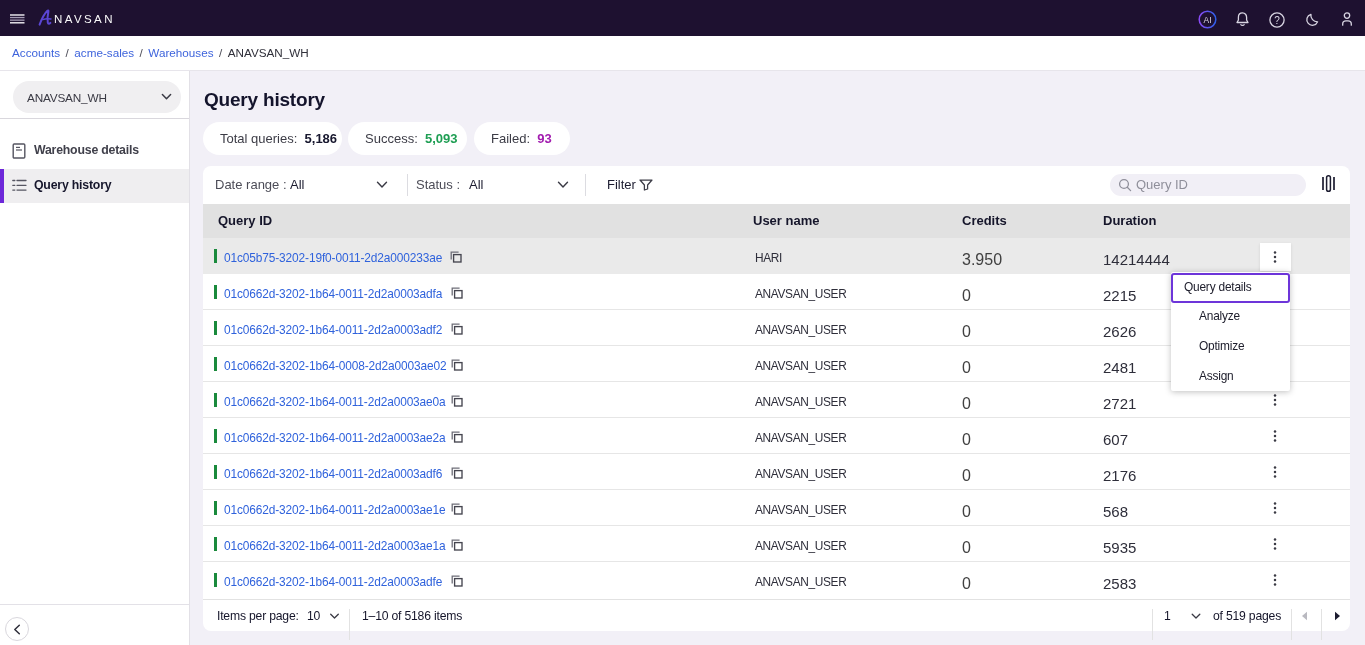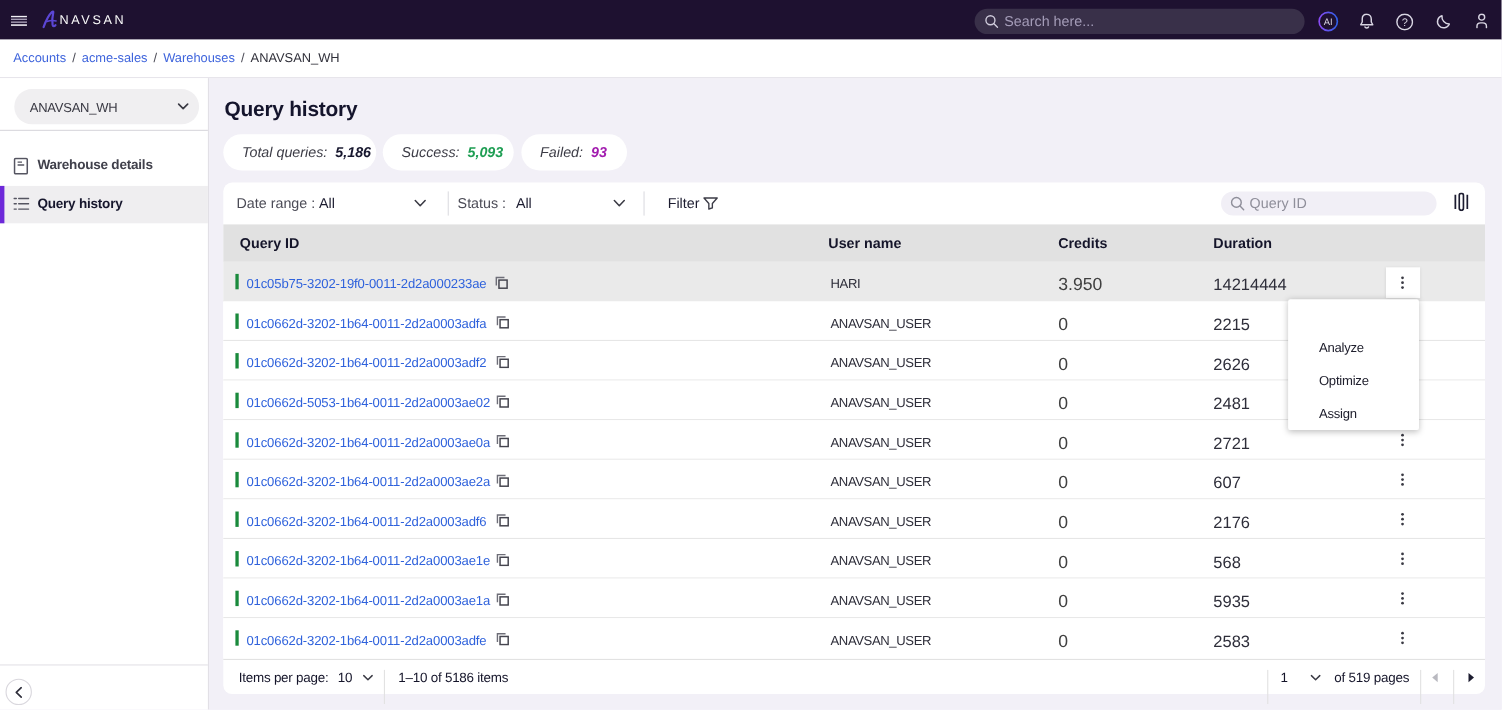--- a/index.html
+++ b/index.html
@@ -30,21 +30,21 @@
 .sbitem .lbl { position:absolute; left:34px; top:9px; }
 #sbWd { top:63px; color:#40404b; }
 #sbQh { top:98px; background:#efeef0; color:#16162c; border-left:4px solid #6d28d9; }
 #sbQh .lbl { left:30px; }
 #collapseDiv { position:absolute; left:0; top:533px; width:189px; height:1px; background:#e3e1e7; }
 #collapseBtn { position:absolute; left:5px; top:546px; width:24px; height:24px; border:1px solid #d9d7dd; border-radius:50%; background:#fff; }
 
 
 #content { position:absolute; left:190px; top:71px; width:1175px; height:574px; background:#f2f0f7; }
 h1 { position:absolute; left:14px; top:18px; font-size:19px; font-weight:700; color:#14142c; letter-spacing:-0.2px; }
-.statpill { position:absolute; top:51px; height:33px; background:#fff; border-radius:16.5px; font-size:13px; color:#3c3c46;font-style:italic; }
+.statpill { position:absolute; top:51px; height:33px; background:#fff; border-radius:16.5px; font-size:13px; color:#3c3c46; }
 .statpill b { color:#17172e; font-weight:700; }
 .statpill .in { position:absolute; top:9px; white-space:nowrap; }
 #sp1 { left:13px; width:139px; } #sp1 .in { left:17px; }
 #sp2 { left:158px; width:119px; } #sp2 .in { left:17px; }
 #sp3 { left:284px; width:96px; } #sp3 .in { left:17px; }
 .grn { color:#1e9e53; font-weight:700; }
 .red { color:#a21caf; font-weight:700; }
 
 
 #card { position:absolute; left:13px; top:95px; width:1147px; height:465px; background:#fff; border-radius:8px; }
@@ -90,27 +90,20 @@
     <rect x="0" y="0.3" width="14.5" height="1.4" fill="#f2f1f6"></rect>
     <rect x="0" y="2.9" width="14.5" height="1.3" fill="#a59cb4"></rect>
     <rect x="0" y="5.5" width="14.5" height="1.3" fill="#a59cb4"></rect>
     <rect x="0" y="8.1" width="14.5" height="1.4" fill="#f2f1f6"></rect>
   </svg>
   <svg id="logoA" width="16" height="18" viewBox="0 0 16 18">
     <path d="M1.6 15.6 C3.6 10.2, 6.8 4.2, 9.4 1.7 C9.9 1.3, 10.6 1.5, 10.45 2.2 C9.7 5.6, 9.2 10.2, 9.8 13.6 C10.1 15.3, 11.4 15.1, 12.4 13.9" fill="none" stroke="#5b46d4" stroke-width="2" stroke-linecap="round"></path>
     <path d="M4.6 10.6 C7.2 9.7, 10.2 9.5, 13 10" fill="none" stroke="#5b46d4" stroke-width="1.4" stroke-linecap="round"></path>
   </svg>
   <span id="logoTxt">NAVSAN</span>
-  <div id="searchPill">
-    <svg class="abs" style="left:9px;top:5px" width="13" height="13" viewBox="0 0 13 13">
-        <circle cx="5.4" cy="5.4" r="4.1" fill="none" stroke="#cfcbdb" stroke-width="1.25"></circle>
-        <line x1="8.6" y1="8.6" x2="11.8" y2="11.8" stroke="#cfcbdb" stroke-width="1.25" stroke-linecap="round"></line>
-      </svg>
-    <span>Search here...</span>
-  </div>
   <svg class="tbicon" style="left:1196px" width="23" height="23" viewBox="0 0 23 23">
     <defs>
         <linearGradient id="aig" x1="0" y1="0" x2="1" y2="0">
           <stop offset="0" stop-color="#8a4bf5"></stop>
           <stop offset="1" stop-color="#2e5fe8"></stop>
         </linearGradient>
       </defs>
     <circle cx="11.5" cy="11.5" r="8.3" fill="none" stroke="url(#aig)" stroke-width="1.5"></circle>
     <text x="11.5" y="14.6" text-anchor="middle" font-size="8.5" fill="#d9d6e3" font-family="Liberation Sans">AI</text>
   </svg>
@@ -258,21 +251,21 @@
               <path d="M1.2 8.6 L1.2 1.2 L8.6 1.2" fill="none" stroke="#6e6e78" stroke-width="1.3"></path>
               <rect x="3.6" y="3.6" width="7.4" height="7.4" fill="none" stroke="#45454f" stroke-width="1.35"></rect>
             </svg>
           </span>
           <span class="cuser">ANAVSAN_USER</span>
           <span class="ccred">0</span>
           <span class="cdur">2626</span>
         </div>
 <div class="trow" style="top:180px">
           <div class="gbar"></div>
-          <span class="qid">01c0662d-5053-1b64-0011-2d2a0003ae02</span>
+          <span class="qid">01c0662d-3202-1b64-0008-2d2a0003ae02</span>
           <span class="cpy" style="left:248px;top:13px">
             <svg width="12" height="12" viewBox="0 0 12 12" style="display:block">
               <path d="M1.2 8.6 L1.2 1.2 L8.6 1.2" fill="none" stroke="#6e6e78" stroke-width="1.3"></path>
               <rect x="3.6" y="3.6" width="7.4" height="7.4" fill="none" stroke="#45454f" stroke-width="1.35"></rect>
             </svg>
           </span>
           <span class="cuser">ANAVSAN_USER</span>
           <span class="ccred">0</span>
           <span class="cdur">2481</span>
         </div>
@@ -409,20 +402,23 @@
         </svg>
     </div>
     <div id="kebabBox">
         <svg style="position:absolute;left:5px;top:4px" width="20" height="20" viewBox="0 0 20 20">
           <circle cx="10" cy="5.6" r="1.25" fill="#3a3a44"></circle>
           <circle cx="10" cy="10" r="1.25" fill="#3a3a44"></circle>
           <circle cx="10" cy="14.4" r="1.25" fill="#3a3a44"></circle>
         </svg>
       </div>
     <div id="menu">
+      <div class="mi sel" style="top:1px">
+          <span>Query details</span>
+        </div>
       <div class="mi" style="top:30px">
           <span>Analyze</span>
         </div>
       <div class="mi" style="top:60px">
           <span>Optimize</span>
         </div>
       <div class="mi" style="top:90px">
           <span>Assign</span>
         </div>
     </div>

